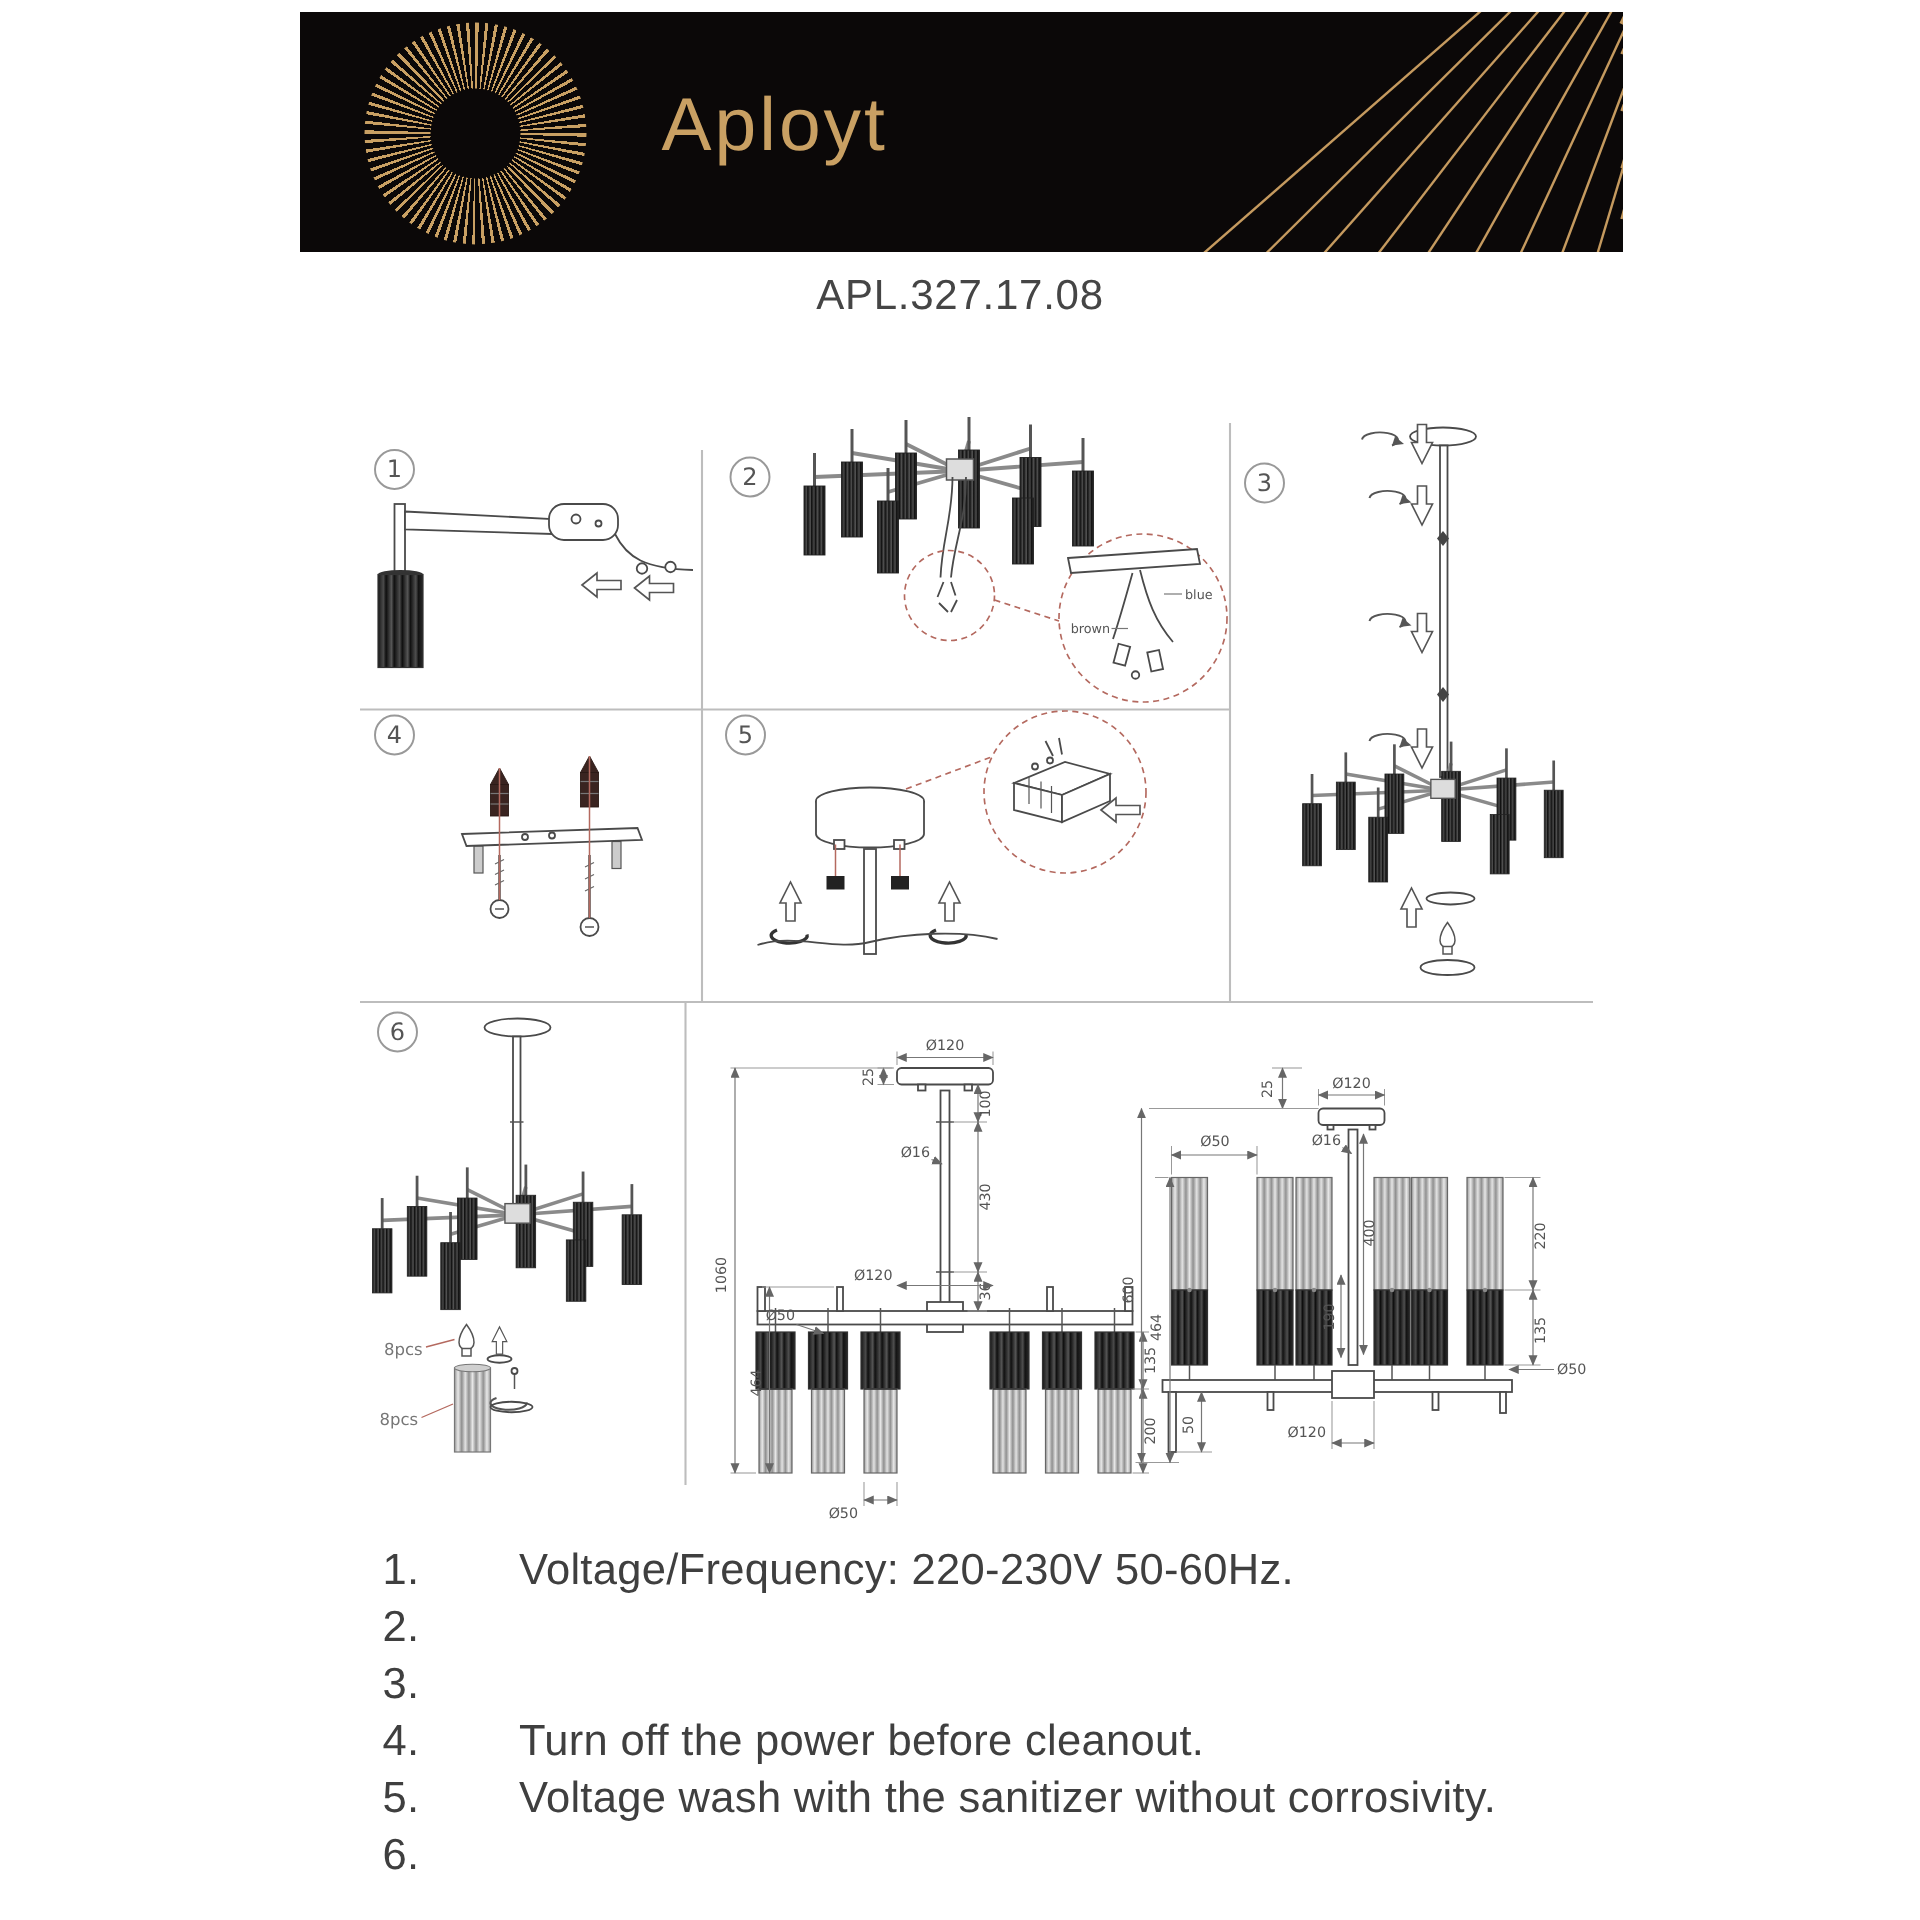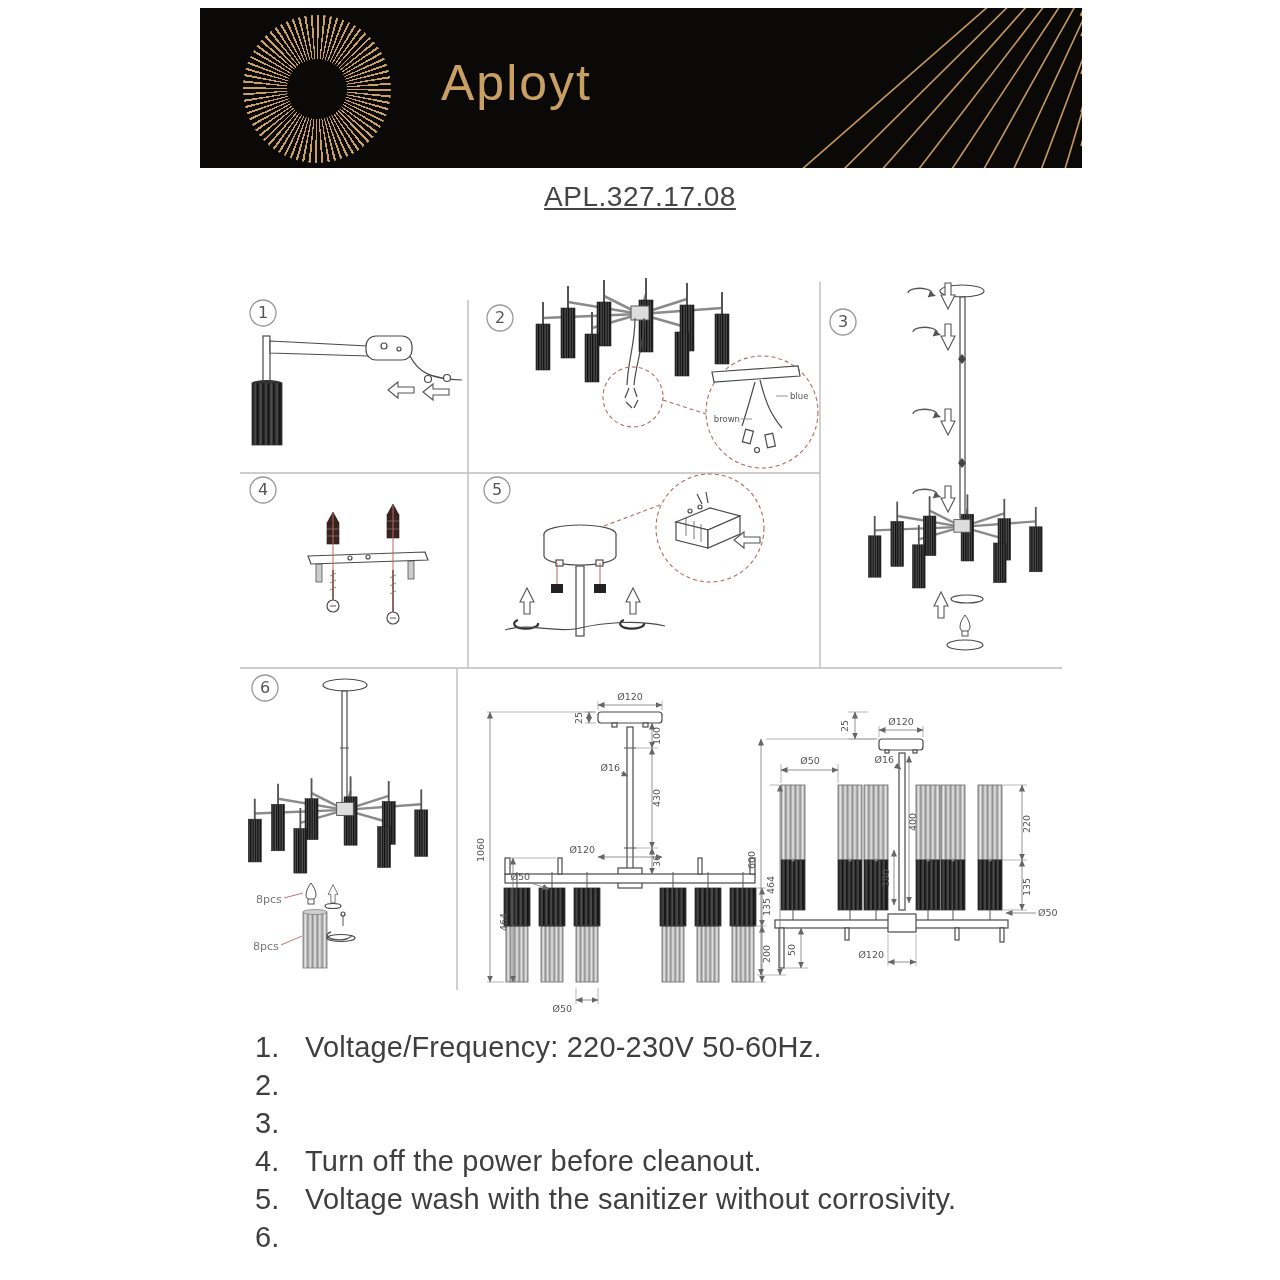--- a/index.html
+++ b/index.html
@@ -9,41 +9,41 @@
   .banner{position:absolute;left:200px;top:8px;width:882px;height:160px;background:#0b0808;overflow:hidden;}
   .sunburst{position:absolute;left:43px;top:7px;width:148px;height:148px;border-radius:50%;
             background:repeating-conic-gradient(from 0deg,#c9a063 0deg 1.7deg,#0b0808 1.7deg 5deg);}
   .sunburst::after{content:"";position:absolute;inset:30%;background:#0b0808;border-radius:50%;}
   .brand{position:absolute;left:228px;top:46px;font-size:50px;font-weight:400;color:#c9a063;
          letter-spacing:2px;margin-left:13px;}
   .fanrays{position:absolute;left:0;top:0;width:882px;height:160px;}
   
   .title-block{position:absolute;left:0;top:176px;width:1280px;text-align:center;color:#454545;}
   .title1{font-size:30px;letter-spacing:.5px;}
-  .title2{font-size:28px;margin-top:5px;letter-spacing:.5px;text-decoration:underline;}
+  .title2{font-size:28px;margin-top:5px;letter-spacing:.5px;}
   
   .diagrams{position:absolute;left:200px;top:270px;width:880px;height:750px;}
   .diagrams text{font-family:"DejaVu Sans",sans-serif;}
   .grid{stroke:#bdbdbd;stroke-width:1.4;}
   .ln{stroke:#4a4a4a;stroke-width:1.2;fill:none;}
   .fw{fill:#ffffff;stroke:#4a4a4a;stroke-width:1.2;}
   .stepc{fill:#ffffff;stroke:#999;stroke-width:1.3;}
   .stepn{font-size:16px;fill:#555;text-anchor:middle;}
   .red{stroke:#b4695f;fill:none;}
   .redd{stroke:#b4695f;fill:none;stroke-dasharray:4 3;stroke-width:1.1;}
   .dim{stroke:#777;stroke-width:.8;fill:none;}
   .ext{stroke:#999;stroke-width:.7;fill:none;}
   .dl{font-size:9.5px;fill:#555;}
   .sm{font-size:8.5px;fill:#555;}
   .qty{font-size:11px;fill:#777;}
   
   .instructions{position:absolute;left:255px;top:1031px;width:830px;color:#3f3f3f;}
   .ins-row{display:flex;height:38px;align-items:flex-start;font-size:29px;letter-spacing:.2px;}
   .ins-num{width:50px;flex:0 0 50px;}
-  .ins-text{flex:1;white-space:nowrap;}
+  .ins-text{flex:1;white-space:nowrap;margin-left:41px;}
 </style>
 </head>
 <body>
 
 <div class="page">
 
   <div class="banner">
     <div class="sunburst"></div>
     <svg class="fanrays" viewBox="0 0 882 160">
       <g stroke="#c59a5f" stroke-width="1.6">

